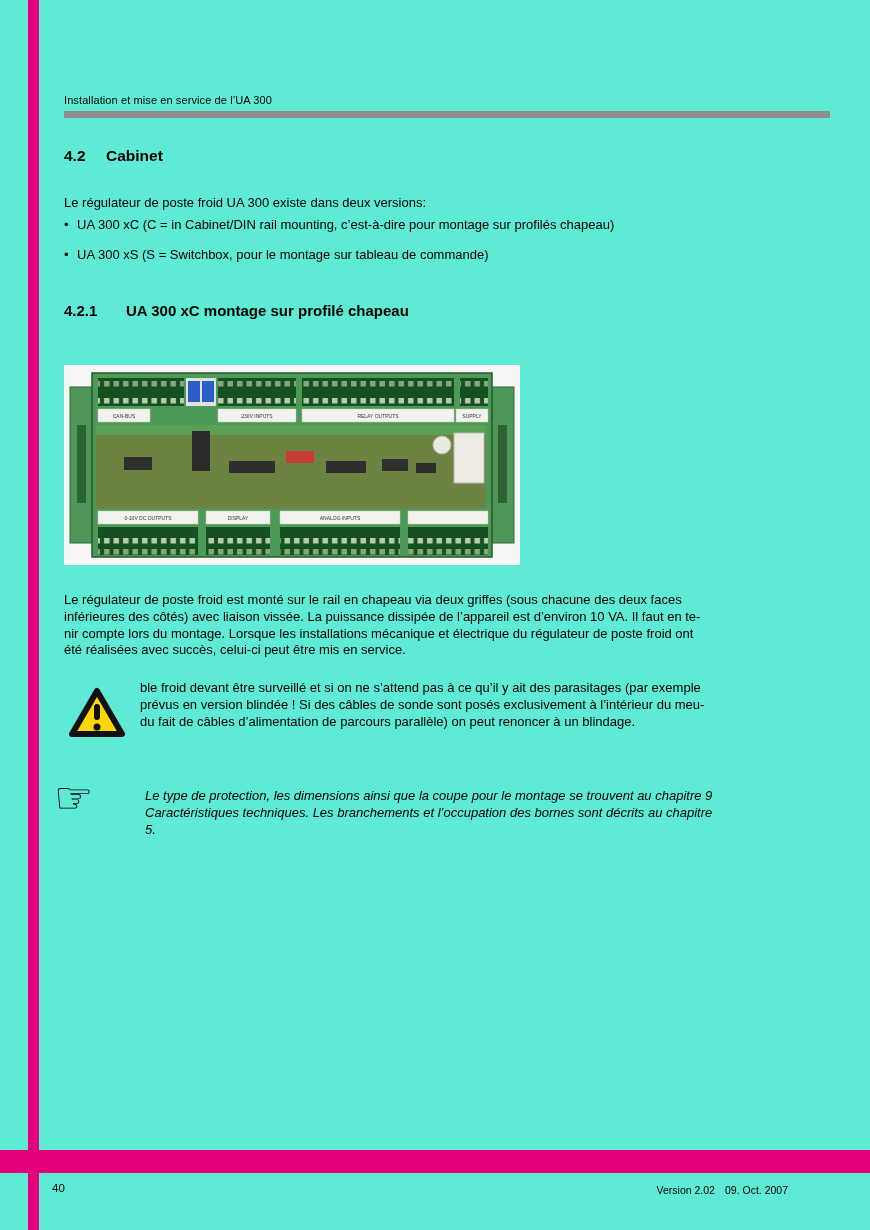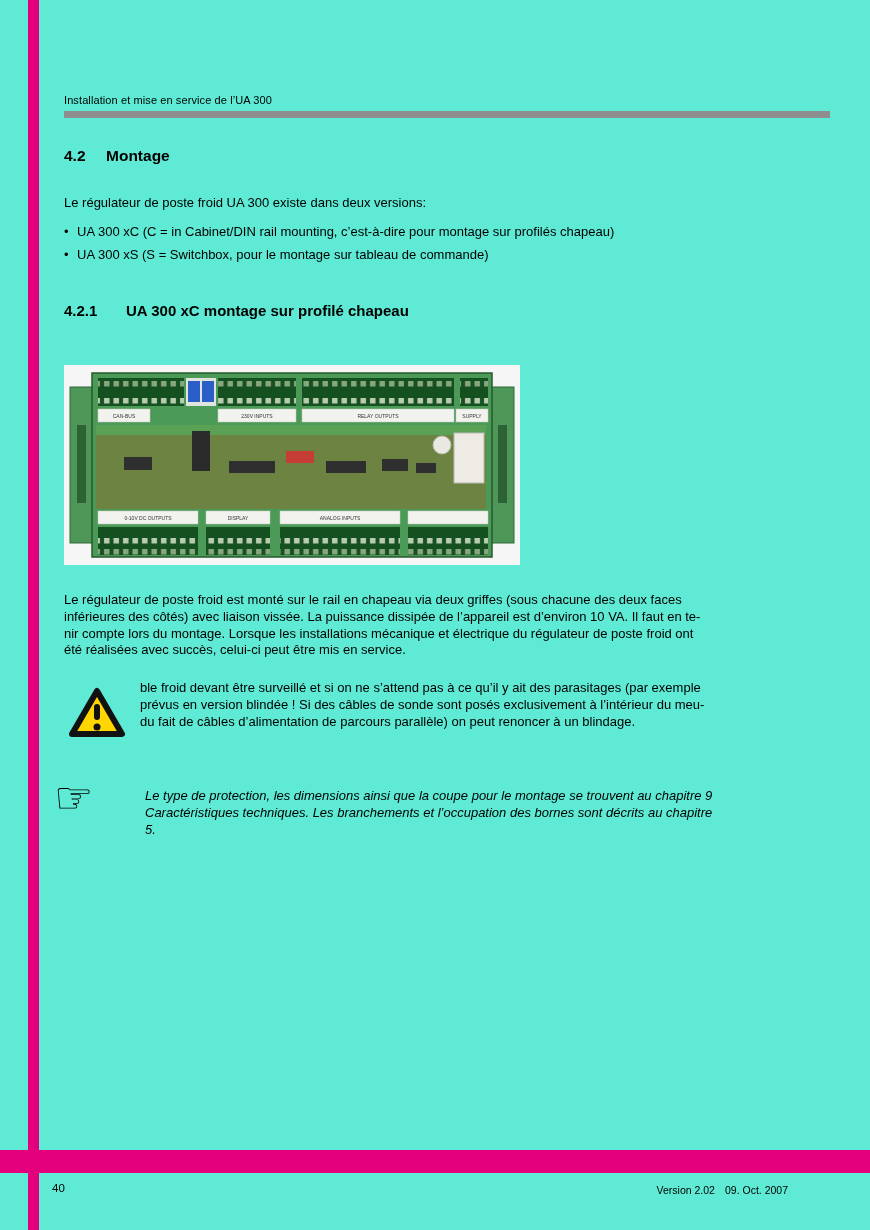--- a/index.html
+++ b/index.html
@@ -56,21 +56,21 @@
     left: 64px; top: 195px;
     font-size: 13px;
   }
   .bullet {
     position: absolute;
     left: 64px;
     font-size: 13px;
     white-space: nowrap;
   }
   .bullet .glyph { display: inline-block; width: 13px; }
-  .bullet.b1 { top: 224px; }
+  .bullet.b1 { top: 217px; }
   .bullet.b2 { top: 247px; }
   .device-figure {
     position: absolute;
     left: 64px; top: 365px;
     width: 456px; height: 200px;
   }
   .body-par {
     position: absolute;
     left: 64px; top: 592px;
     font-size: 13px;
@@ -125,21 +125,21 @@
 
 <div class="page">
 
   <div class="accent-bar-left"></div>
   <div class="accent-bar-bottom"></div>
 
   <div class="header-text">Installation et mise en service de l’UA 300</div>
   <div class="header-rule"></div>
 
   <div class="section-heading">
-    <span class="num">4.2</span><span>Montage</span>
+    <span class="num">4.2</span><span>Cabinet</span>
   </div>
 
   <div class="intro">Le régulateur de poste froid UA 300 existe dans deux versions:</div>
 
   <div class="bullet b1">
     <span class="glyph">•</span><span>UA 300 xC (C = in Cabinet/DIN rail mounting, c’est-à-dire pour montage sur profilés chapeau)</span>
   </div>
   <div class="bullet b2">
     <span class="glyph">•</span><span>UA 300 xS (S = Switchbox, pour le montage sur tableau de commande)</span>
   </div>

